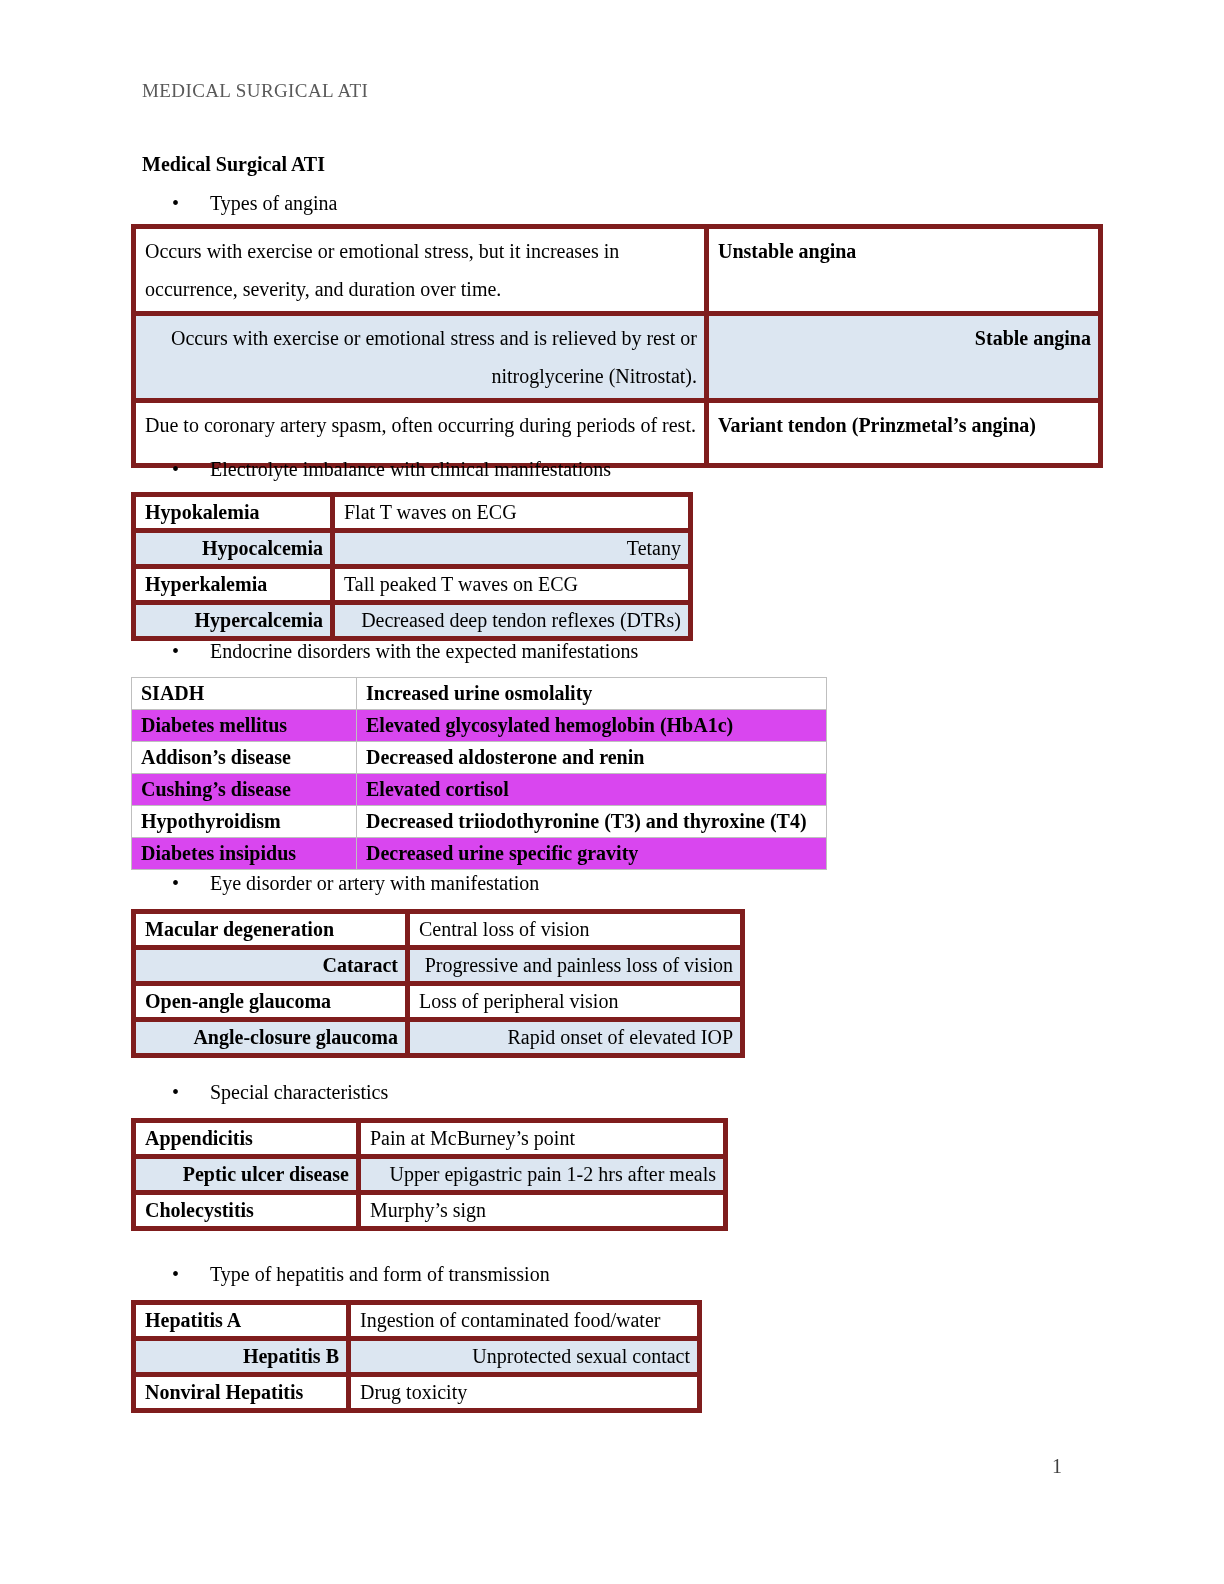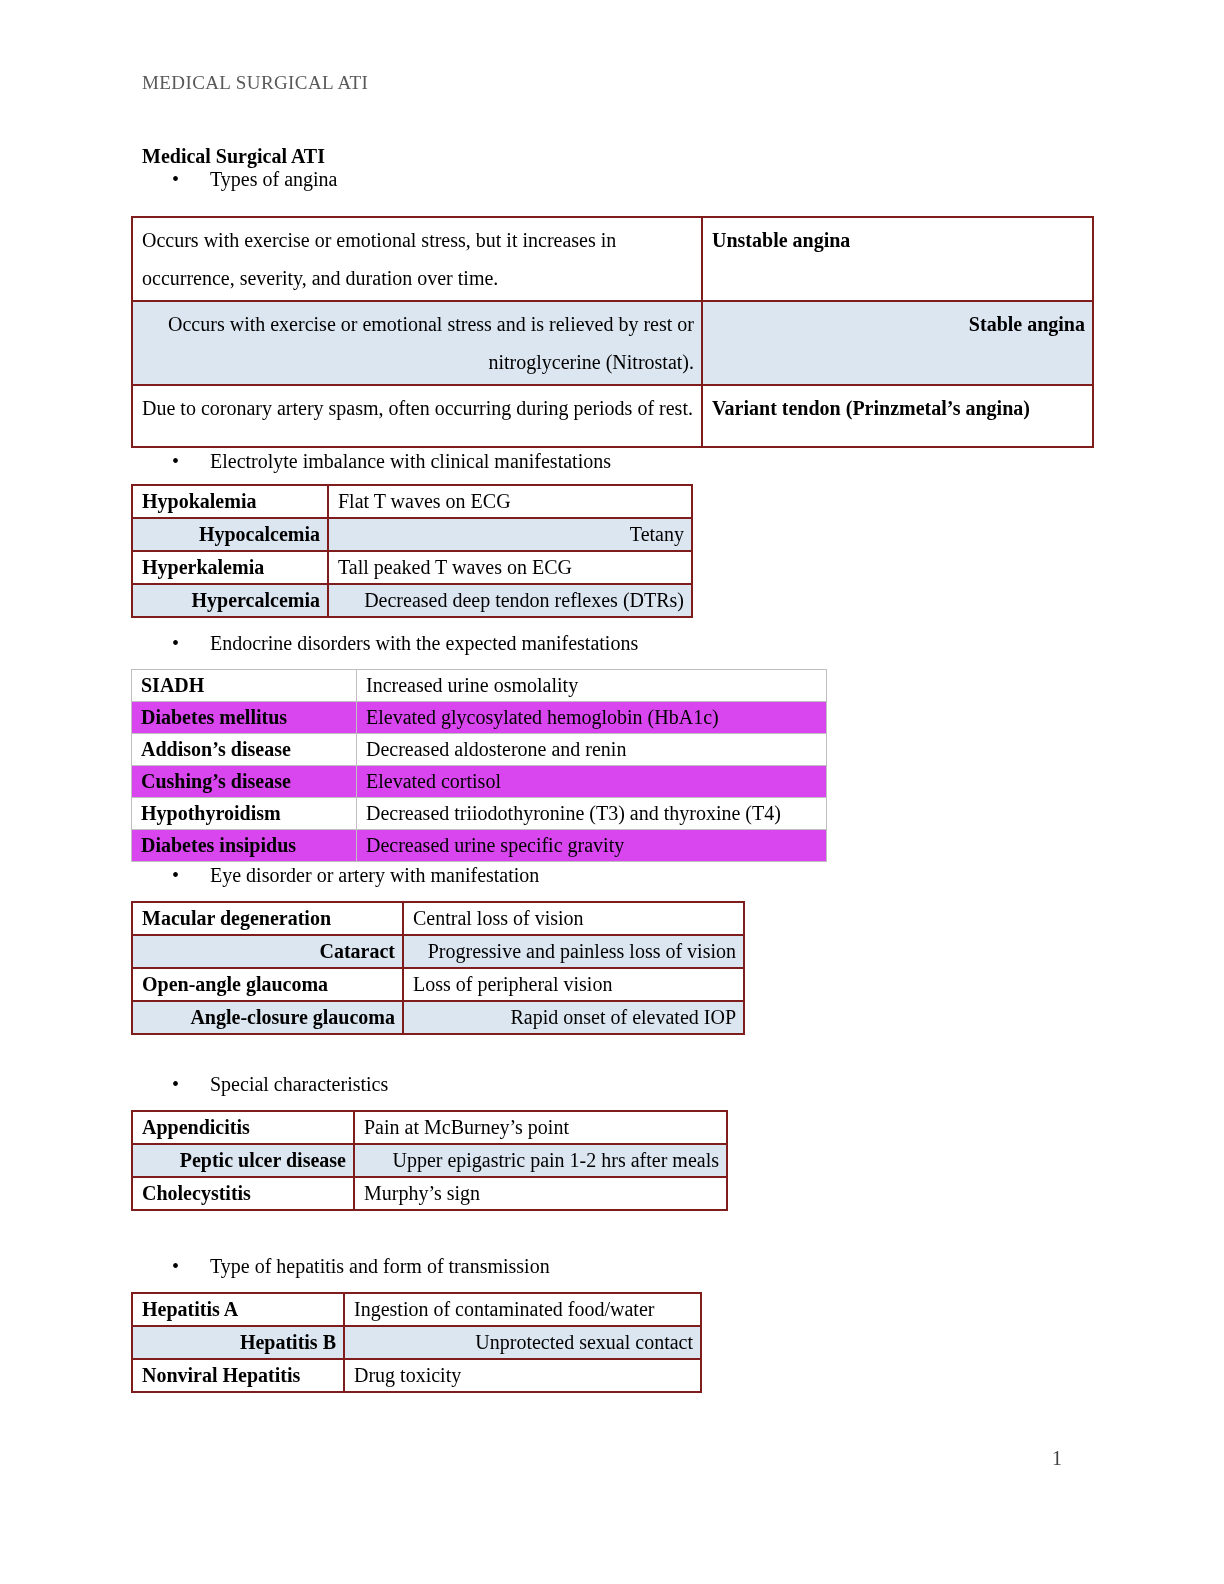--- a/index.html
+++ b/index.html
@@ -13,20 +13,21 @@
     position: relative;
     font-family: "Liberation Serif", "DejaVu Serif", serif;
     color: #000000;
     overflow: hidden;
   }
 
   .page {
     position: absolute;
     inset: 0;
     padding: 0;
+    margin-top: 8px;
   }
 
   
   .doc-header {
     position: absolute;
     left: 142px;
     top: 72px;
     font-size: 19px;
     letter-spacing: 0.4px;
     color: #595959;
@@ -66,30 +67,31 @@
     font-size: 20px;
     table-layout: fixed;
   }
   table td {
     vertical-align: top;
     padding: 4px 7px 5px 9px;
   }
 
   
   .t-blue td {
-    border: 2px solid #7f1d1d;
+    border: 5px solid #7f1d1d;
   }
   .t-blue tr.shade td {
     background: #dce6f1;
     text-align: right;
   }
 
   
   .t-gray td {
     border: 1px solid #bfbfbf;
+    font-weight: bold;
   }
   .t-gray tr.shade td {
     background: #d946ef;
   }
 
   td.term {
     font-weight: bold;
   }
 
   
@@ -163,21 +165,21 @@
 </style>
 </head>
 <body>
 
 <div class="page">
 
   <div class="doc-header">MEDICAL SURGICAL ATI</div>
 
   <div class="doc-title">Medical Surgical ATI</div>
 
-  <div class="bullet" style="top:168px;font-family:Liberation Serif, serif;">
+  <div class="bullet" style="top:184px;font-family:Liberation Serif, serif;">
     <span class="dot">•</span><span class="btext">Types of angina</span>
   </div>
 
   <table id="table-angina" class="t-blue">
     <tbody>
       <tr>
         <td class="desc">Occurs with exercise or emotional stress, but it increases in occurrence, severity, and duration over time.</td>
         <td class="term">Unstable angina</td>
       </tr>
       <tr class="shade">

